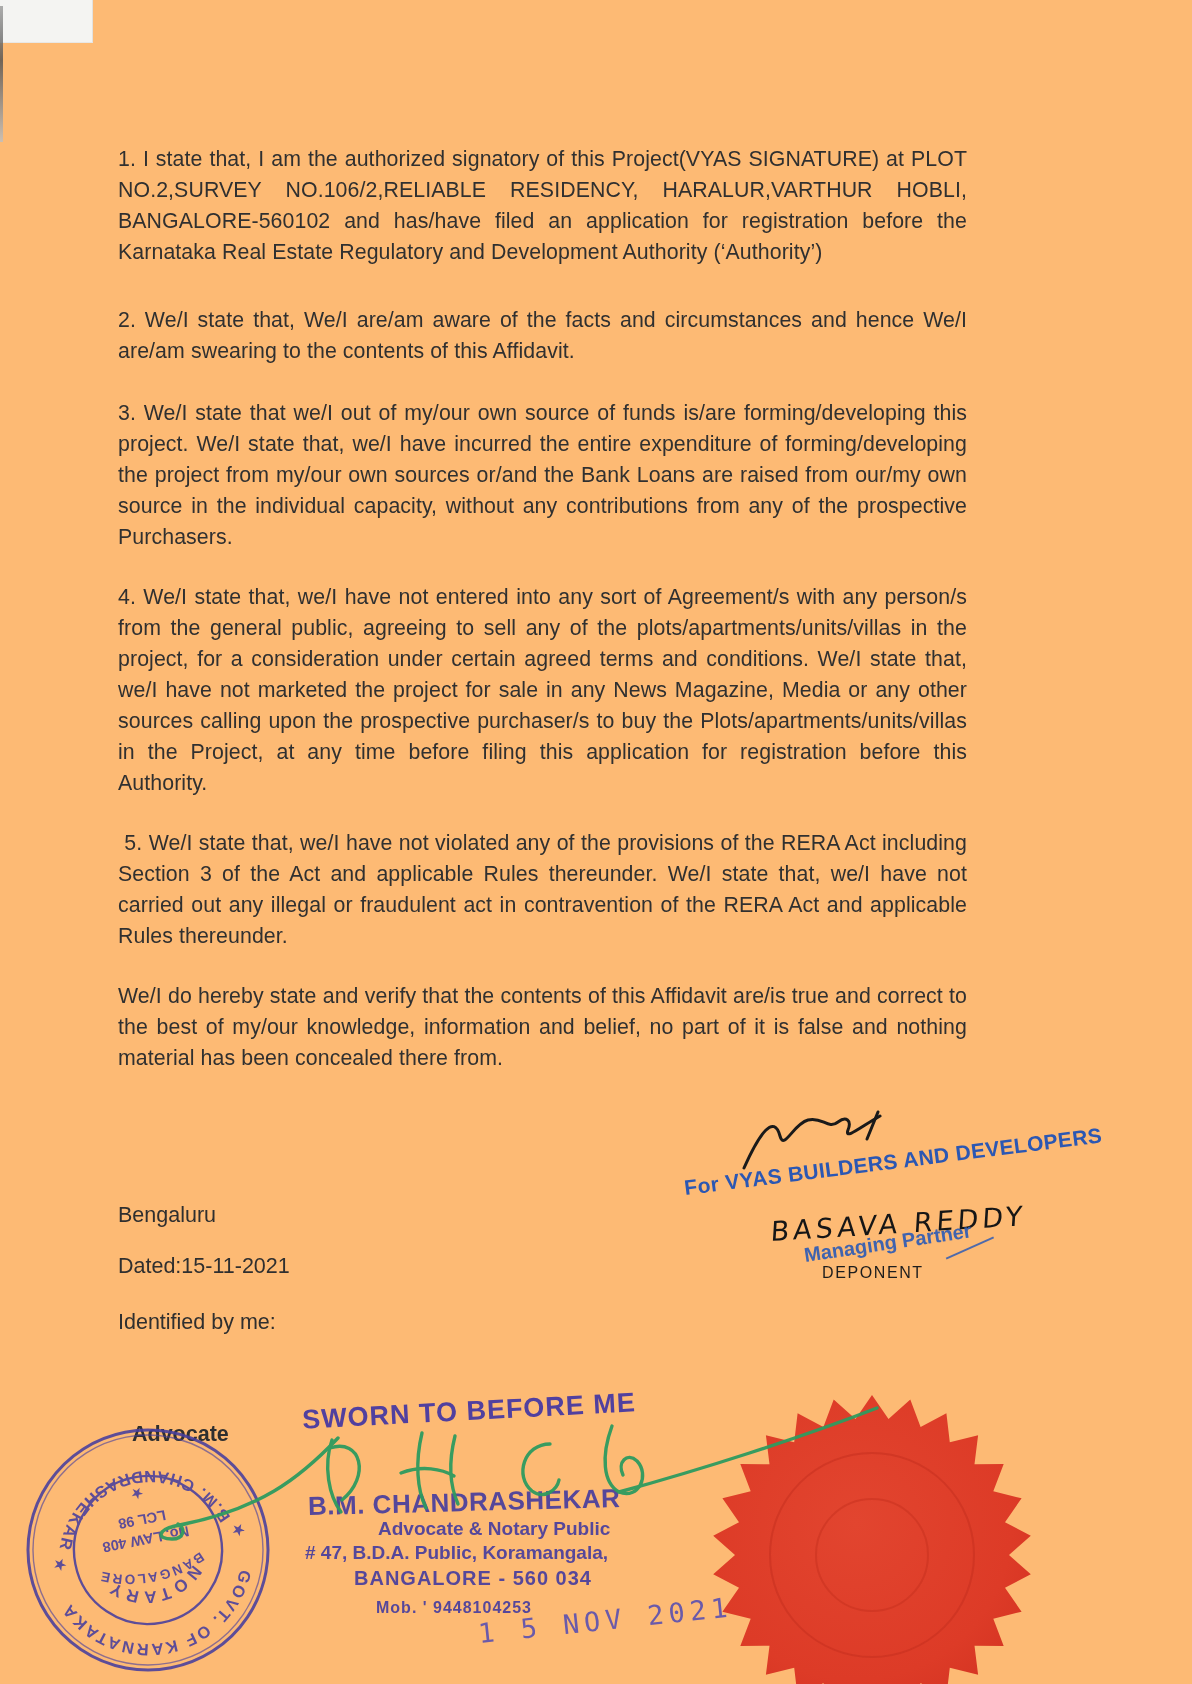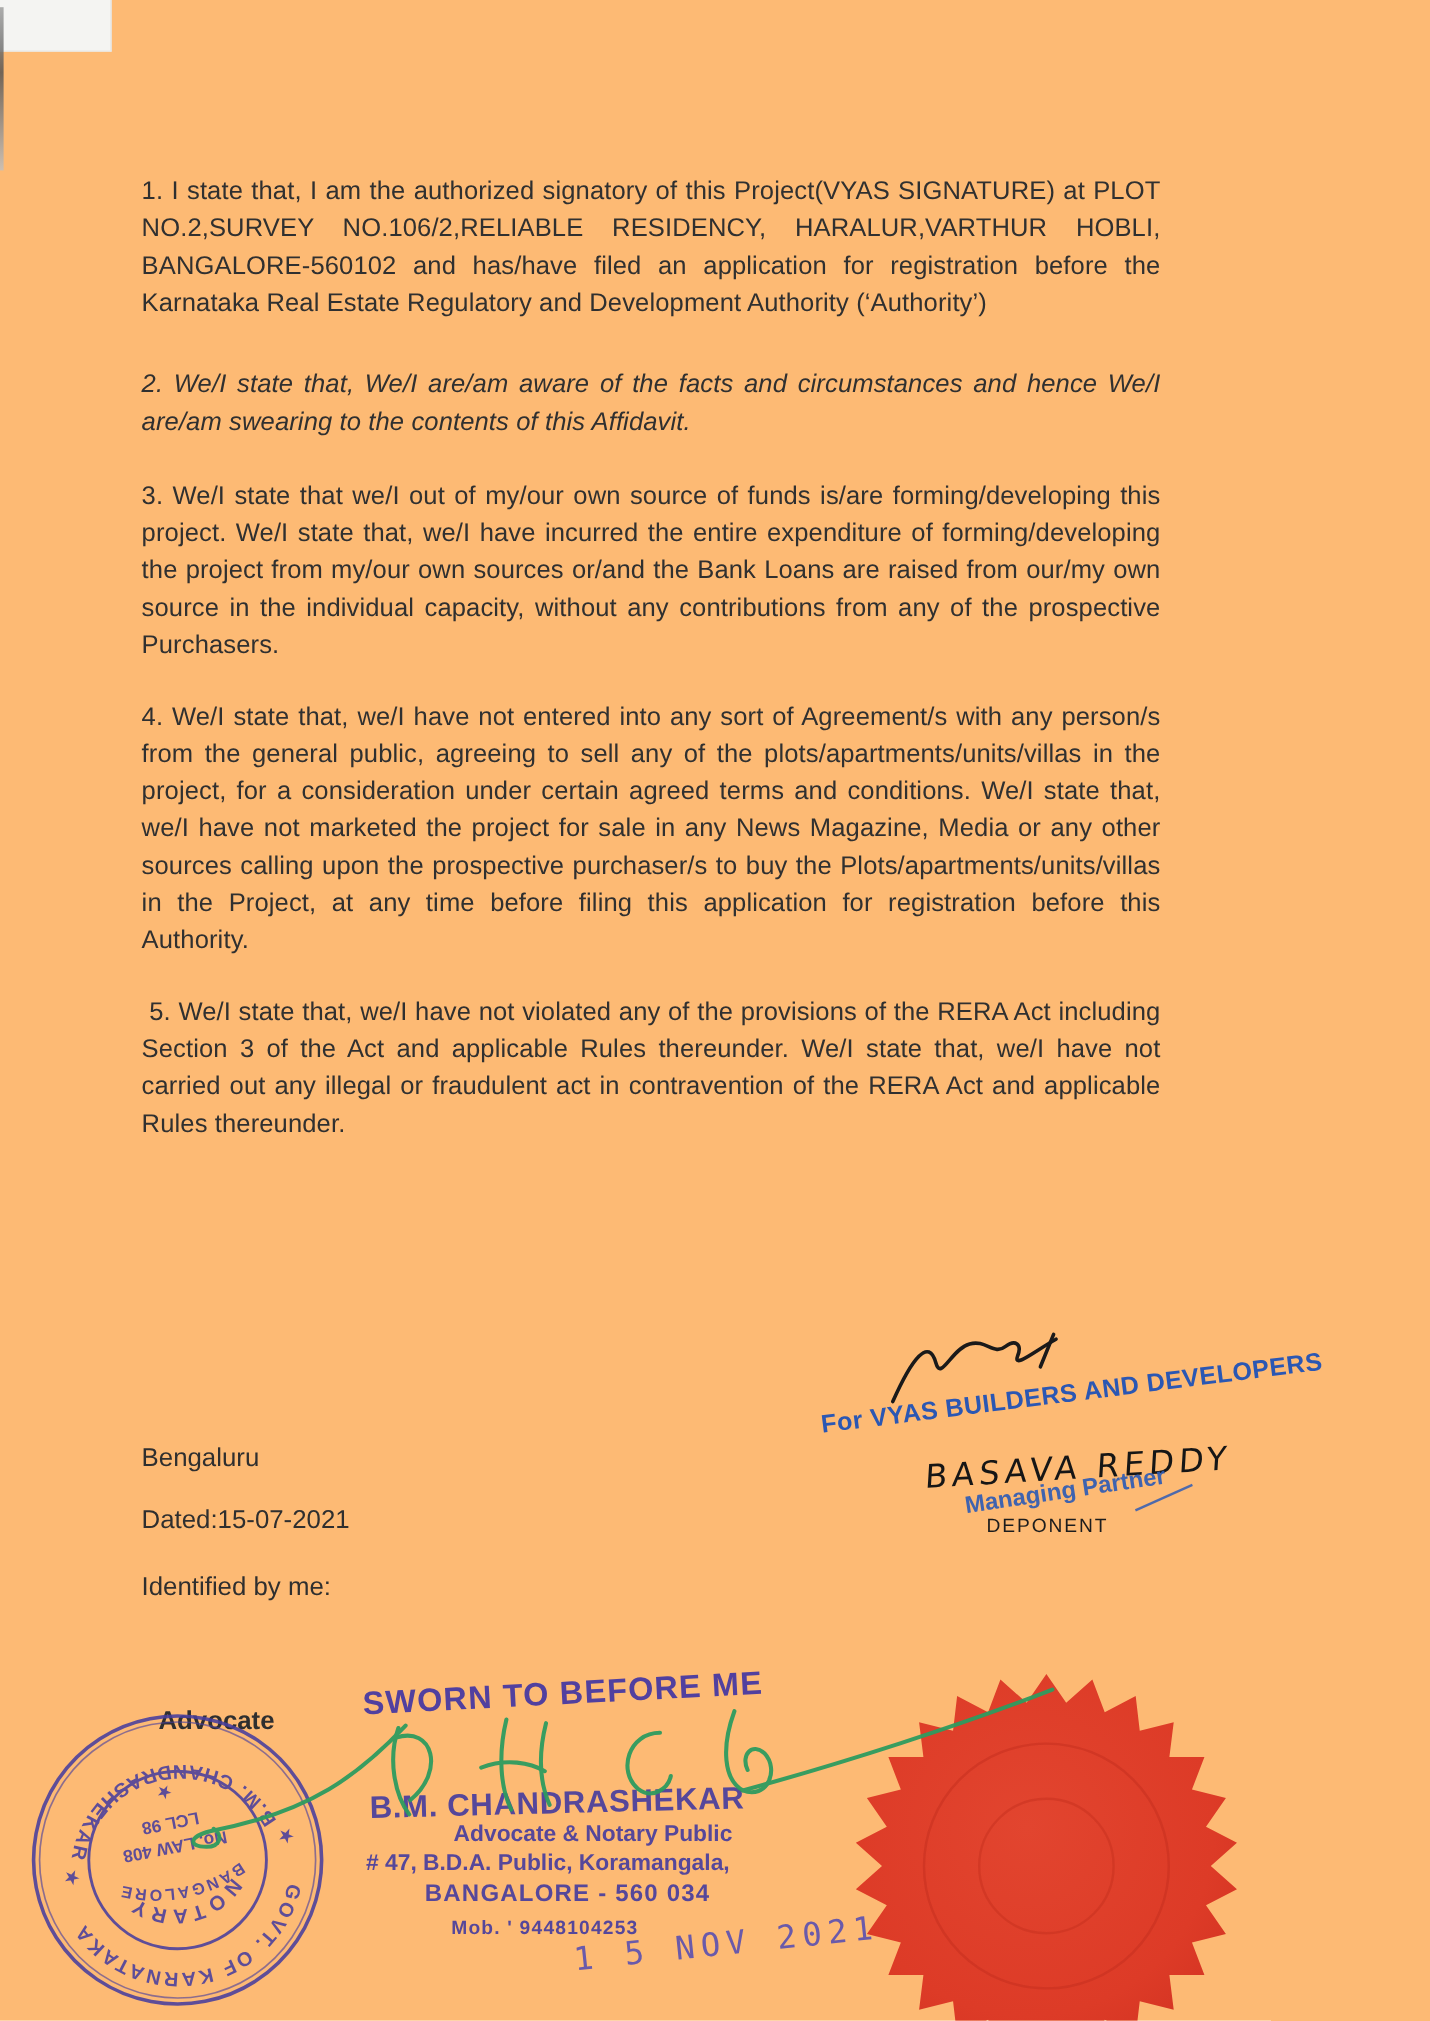--- a/index.html
+++ b/index.html
@@ -20,21 +20,21 @@
     background:linear-gradient(#9a9a9a,#4f4f4f 40%,#c0c0c0);opacity:.8;
   }
   
   .doc-text{
     position:absolute;left:118px;top:144px;width:849px;
     font-size:21.3px;line-height:31px;color:#303030;
     text-align:justify;letter-spacing:.1px;
   }
   .doc-text p{margin:0 0 29px 0;}
   .doc-text p.p1{margin-bottom:37px;}
-  .doc-text p.p2{margin-bottom:31px;font-style:italic;}
+  .doc-text p.p2{margin-bottom:31px;}
   
   .attest{position:absolute;left:118px;font-size:21.5px;color:#2f2f2f;margin-top:48px;}
   .place-line{top:1155px;}
   .dated-line{top:1206px;}
   .identified-line{top:1262px;}
   .advocate-line{top:1374px;left:132px;font-weight:bold;}
   
   .black-sig{position:absolute;left:736px;top:1104px;}
   .for-line{
     position:absolute;left:686px;top:1176px;
@@ -85,24 +85,25 @@
 
   <div class="artifact-corner"></div>
   <div class="artifact-line"></div>
 
   <div class="doc-text">
     <p class="p1">1. I state that, I am the authorized signatory of this Project(VYAS SIGNATURE) at PLOT NO.2,SURVEY NO.106/2,RELIABLE RESIDENCY, HARALUR,VARTHUR HOBLI, BANGALORE-560102 and has/have filed an application for registration before the Karnataka Real Estate Regulatory and Development Authority (‘Authority’)</p>
     <p class="p2">2. We/I state that, We/I are/am aware of the facts and circumstances and hence We/I are/am swearing to the contents of this Affidavit.</p>
     <p>3. We/I state that we/I out of my/our own source of funds is/are forming/developing this project. We/I state that, we/I have incurred the entire expenditure of forming/developing the project from my/our own sources or/and the Bank Loans are raised from our/my own source in the individual capacity, without any contributions from any of the prospective Purchasers.</p>
     <p>4. We/I state that, we/I have not entered into any sort of Agreement/s with any person/s from the general public, agreeing to sell any of the plots/apartments/units/villas in the project, for a consideration under certain agreed terms and conditions. We/I state that, we/I have not marketed the project for sale in any News Magazine, Media or any other sources calling upon the prospective purchaser/s to buy the Plots/apartments/units/villas in the Project, at any time before filing this application for registration before this Authority.</p>
     <p>&nbsp;5. We/I state that, we/I have not violated any of the provisions of the RERA Act including Section 3 of the Act and applicable Rules thereunder. We/I state that, we/I have not carried out any illegal or fraudulent act in contravention of the RERA Act and applicable Rules thereunder.</p>
+    <p>We/I do hereby state and verify that the contents of this Affidavit are/is true and correct to the best of my/our knowledge, information and belief, no part of it is false and nothing material has been concealed there from.</p>
   </div>
 
   <div class="attest place-line">Bengaluru</div>
-  <div class="attest dated-line">Dated:15-07-2021</div>
+  <div class="attest dated-line">Dated:15-11-2021</div>
   <div class="attest identified-line">Identified by me:</div>
   <div class="attest advocate-line">Advocate</div>
 
   <svg class="black-sig" width="172" height="74" viewBox="0 0 172 74">
     <path d="M 8,64 C 24,28 38,10 44,32 C 48,47 57,20 72,16 C 86,12 92,26 102,18 C 110,12 116,16 112,26 C 108,37 126,22 144,12" fill="none" stroke="#1a1a1a" stroke-width="3" stroke-linecap="round"></path>
     <path d="M 142,8 L 131,35" fill="none" stroke="#1a1a1a" stroke-width="3" stroke-linecap="round"></path>
   </svg>
   <div class="for-line">For VYAS BUILDERS AND DEVELOPERS</div>
   <div class="sig-name">BASAVA REDDY</div>
   <div class="partner-label">Managing Partner</div>

